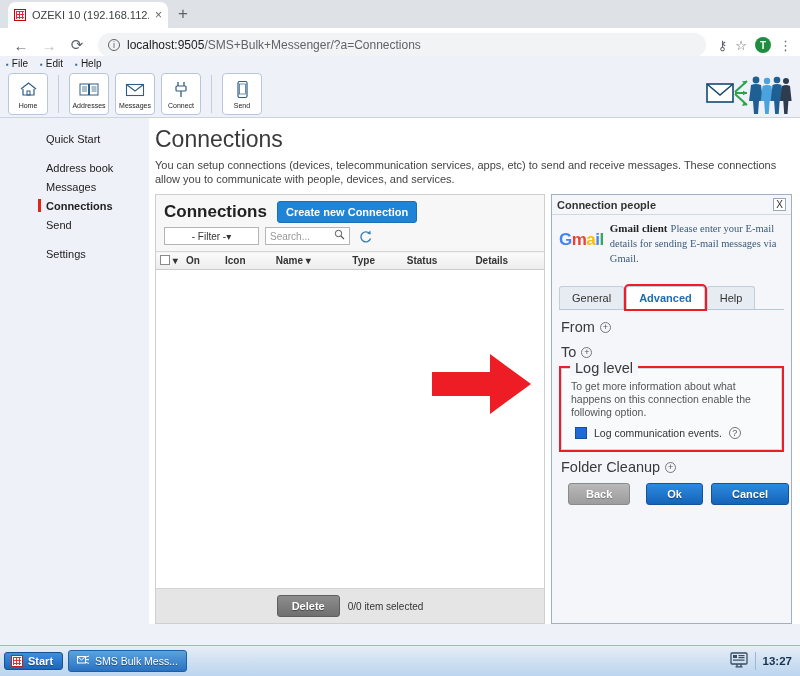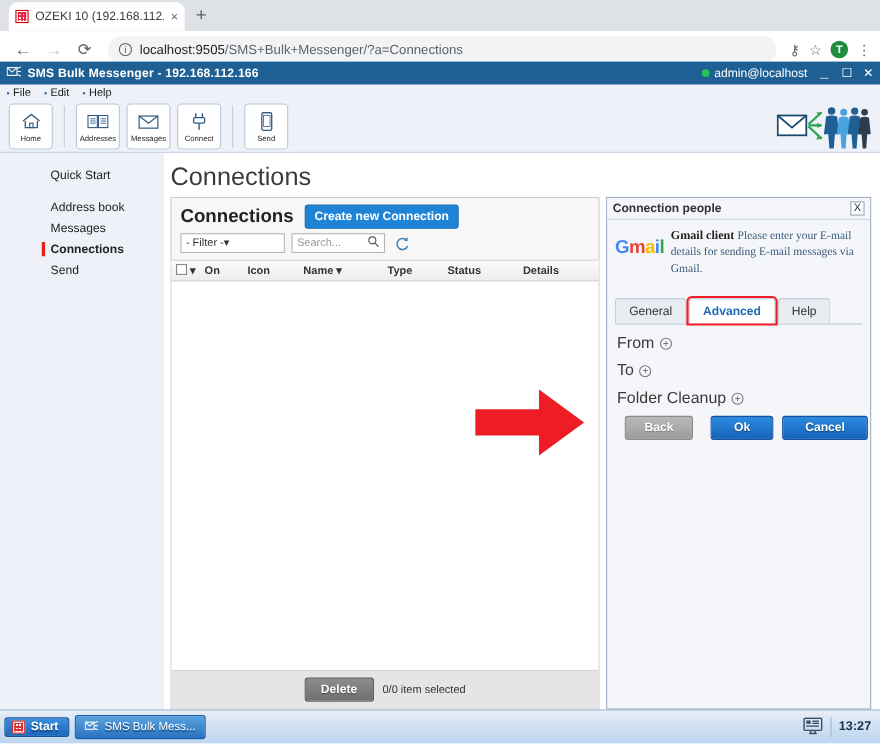--- a/index.html
+++ b/index.html
@@ -95,21 +95,21 @@
 
   .listpanel { width:390px; flex:0 0 390px; border:1px solid #cfcfcf; background:#f7f7f7;
                display:flex; flex-direction:column; margin-left:2px; }
   .lp-head { display:flex; align-items:center; gap:10px; padding:6px 8px 4px; }
   .lp-title { font-size:17px; font-weight:bold; color:#222; }
   .btn-primary { background:#1f84d6; color:#fff; font-size:11px; font-weight:bold; border:1px solid #1a6fb5;
                  border-radius:3px; padding:4px 8px; }
   .lp-filters { display:flex; align-items:center; gap:6px; padding:0 8px 6px; }
   .select {
     width:95px; height:18px; background:#fff; border:1px solid #b5b5b5; font-size:10px; color:#333;
-    display:flex; align-items:center; justify-content:flex-start; padding:0 4px;
+    display:flex; align-items:center; justify-content:center; padding:0 4px;
   }
   .searchbox { width:85px; height:18px; background:#fff; border:1px solid #b5b5b5; display:flex;
                align-items:center; justify-content:space-between; padding:0 4px; }
   .searchbox .ph { font-size:10px; color:#999; }
   .refresh { width:18px; height:18px; color:#3b7fb5; display:flex; align-items:center; justify-content:center; }
 
   table.grid { width:100%; border-collapse:collapse; background:#fff; }
   .grid thead th {
     background:linear-gradient(#fbfbfb,#ececec); border-top:1px solid #d5d5d5; border-bottom:1px solid #cbcbcb;
     font-size:10px; color:#333; text-align:left; padding:3px 4px; font-weight:bold; white-space:nowrap;
@@ -210,36 +210,20 @@
     <div class="omni-icons">
       <span class="ic">⚷</span>
       <span class="ic">☆</span>
       <span class="avatar-t">T</span>
       <span class="ic">⋮</span>
     </div>
   </div>
 
   <div class="appwin">
 
-    <div class="titlebar">
-      <span class="title-env">
-        <svg width="14" height="11" viewBox="0 0 14 11">
-            <rect x="0.5" y="1.5" width="9" height="7" fill="none" stroke="#ffffff"></rect>
-            <path d="M0.5 1.5 L5 5.5 L9.5 1.5" fill="none" stroke="#ffffff"></path>
-            <path d="M10 2 l3 -1 M10 5 l3 0 M10 8 l3 1" stroke="#ffffff" fill="none"></path>
-          </svg>
-      </span>
-      <span class="title-text">SMS Bulk Messenger - 192.168.112.166</span>
-      <span class="title-right">
-        <span><span class="green-dot"></span><span>admin@localhost</span></span>
-        <span class="winctl">＿</span>
-        <span class="winctl">☐</span>
-        <span class="winctl">✕</span>
-      </span>
-    </div>
 
     <div class="menubar">
       <span class="menuitem">File</span>
       <span class="menuitem">Edit</span>
       <span class="menuitem">Help</span>
     </div>
 
     <div class="toolbar">
       <div class="tbtn">
         <span class="glyph">
@@ -326,25 +310,27 @@
 
       <div class="sidebar">
         <div class="nav">
           <div class="navlink">Quick Start</div>
           <div class="navgap"></div>
           <div class="navlink">Address book</div>
           <div class="navlink">Messages</div>
           <div class="navlink active">Connections</div>
           <div class="navlink">Send</div>
           <div class="navgap"></div>
+          <div class="navlink">Settings</div>
         </div>
       </div>
 
       <div class="main">
         <div class="page-title">Connections</div>
+        <div class="page-desc">You can setup connections (devices, telecommunication services, apps, etc) to send and receive messages. These connections allow you to communicate with people, devices, and services.</div>
 
         <div class="panes">
 
           <div class="listpanel">
             <div class="lp-head">
               <span class="lp-title">Connections</span>
               <span class="btn-primary">Create new Connection</span>
             </div>
             <div class="lp-filters">
               <div class="select">
@@ -416,20 +402,29 @@
 
               <div class="section-head">
                 <span>From</span>
                 <span class="plusc">+</span>
               </div>
               <div class="section-head">
                 <span>To</span>
                 <span class="plusc">+</span>
               </div>
 
+              <div class="fieldset">
+                <span class="fs-legend">Log level</span>
+                <div class="fs-text">To get more information about what happens on this connection enable the following option.</div>
+                <div class="cb-row">
+                  <span class="cb-blue"></span>
+                  <span class="cb-label">Log communication events.</span>
+                  <span class="help-q">?</span>
+                </div>
+              </div>
 
               <div class="section-head">
                 <span>Folder Cleanup</span>
                 <span class="plusc">+</span>
               </div>
 
               <div class="det-buttons">
                 <span class="btn-back">Back</span>
                 <span class="spacer"></span>
                 <span class="btn-blue">Ok</span>

